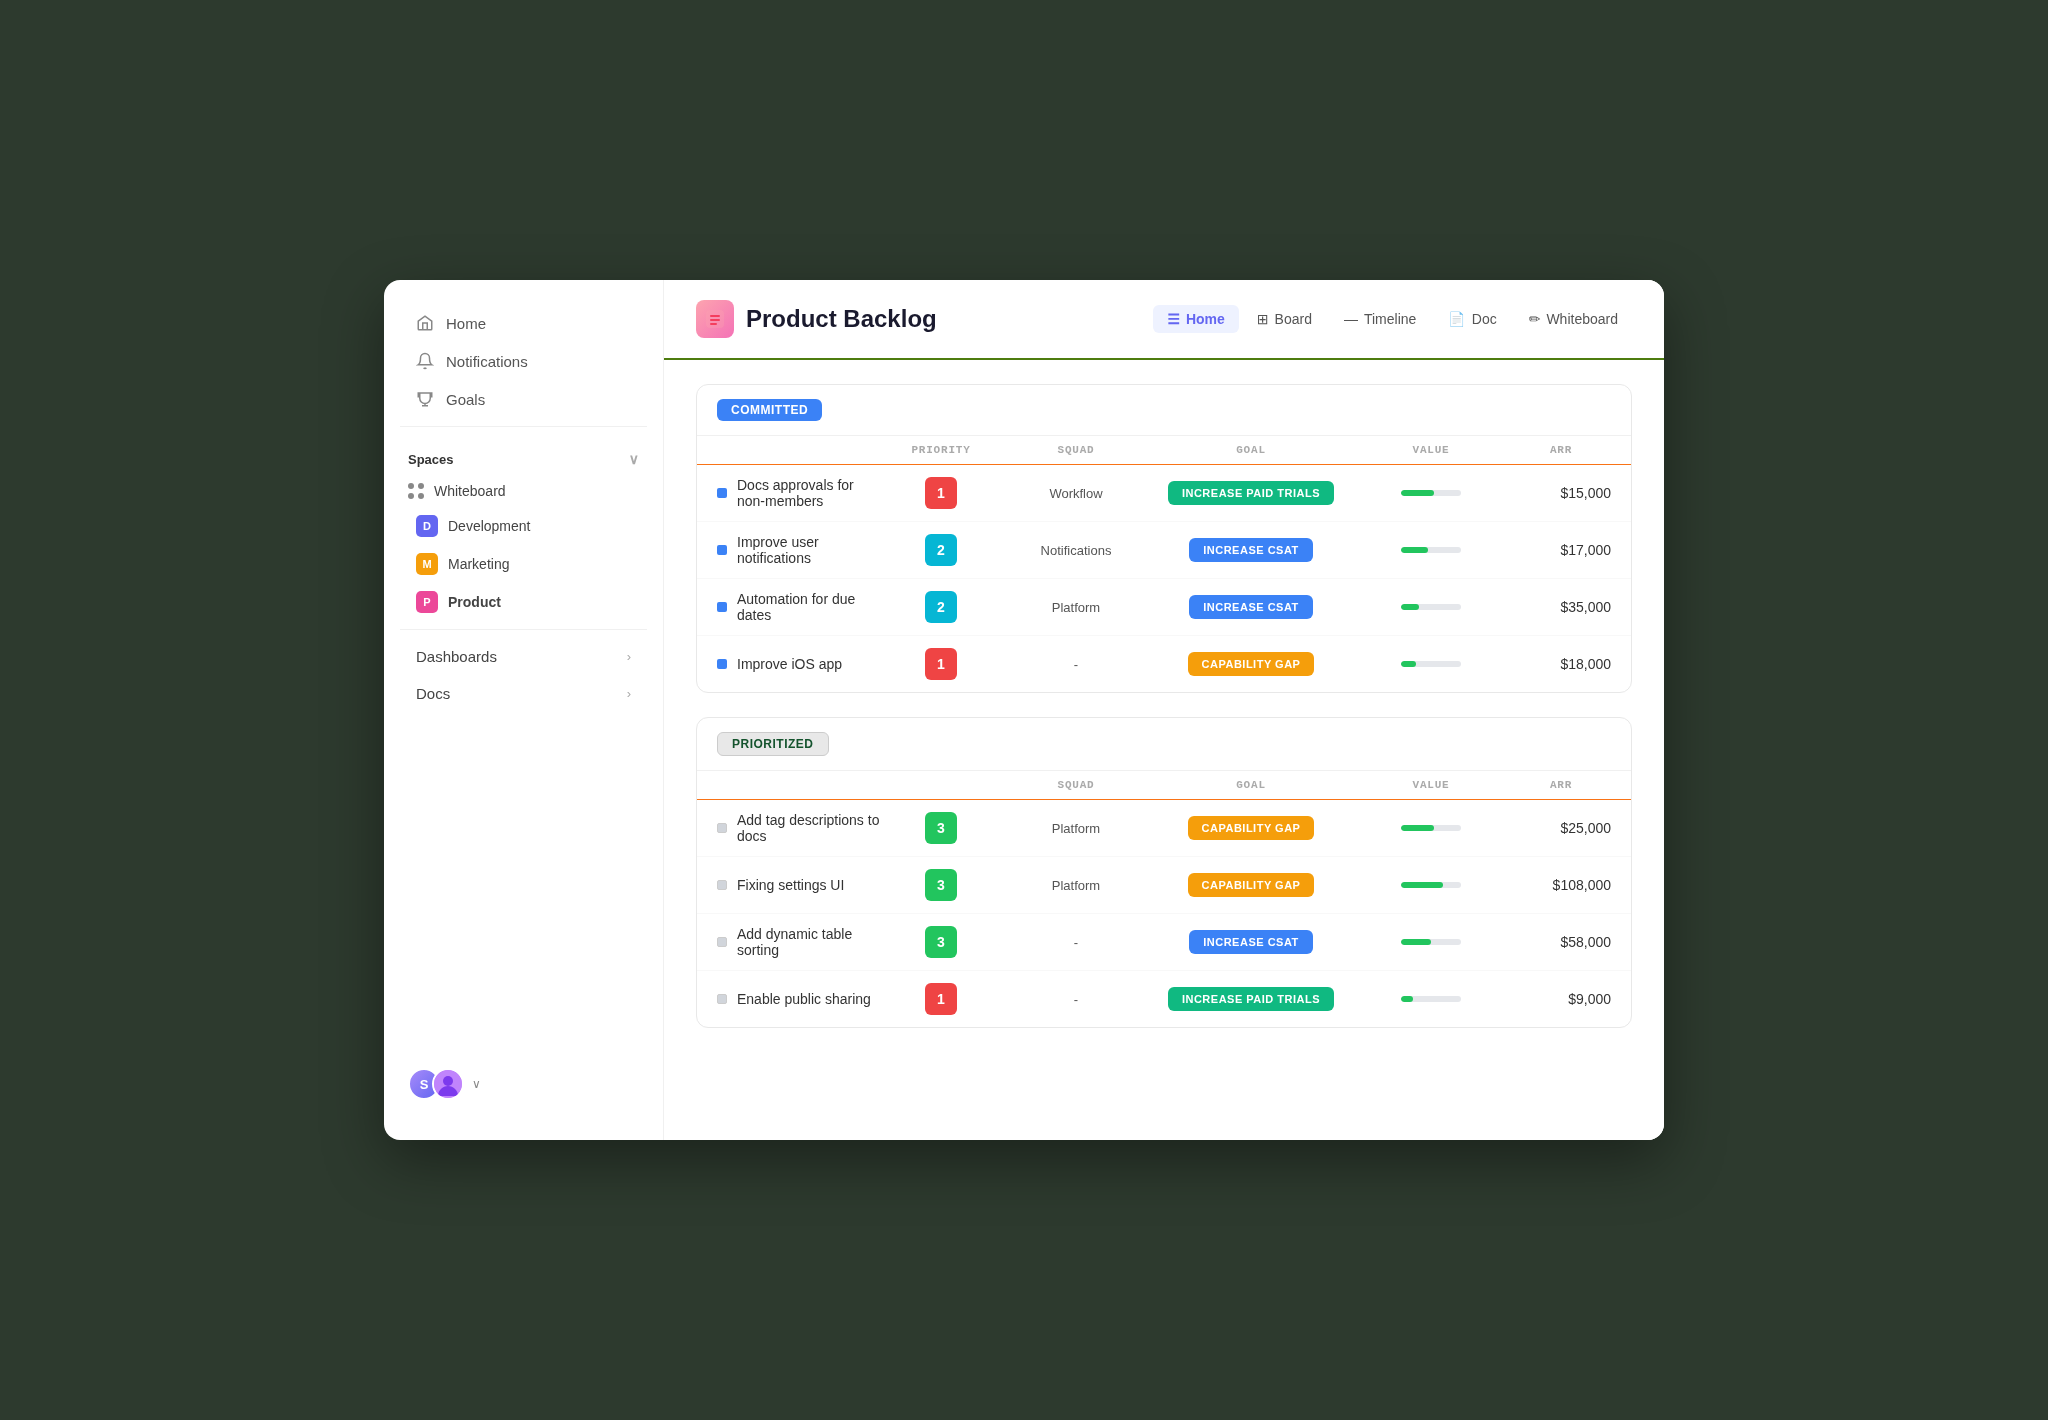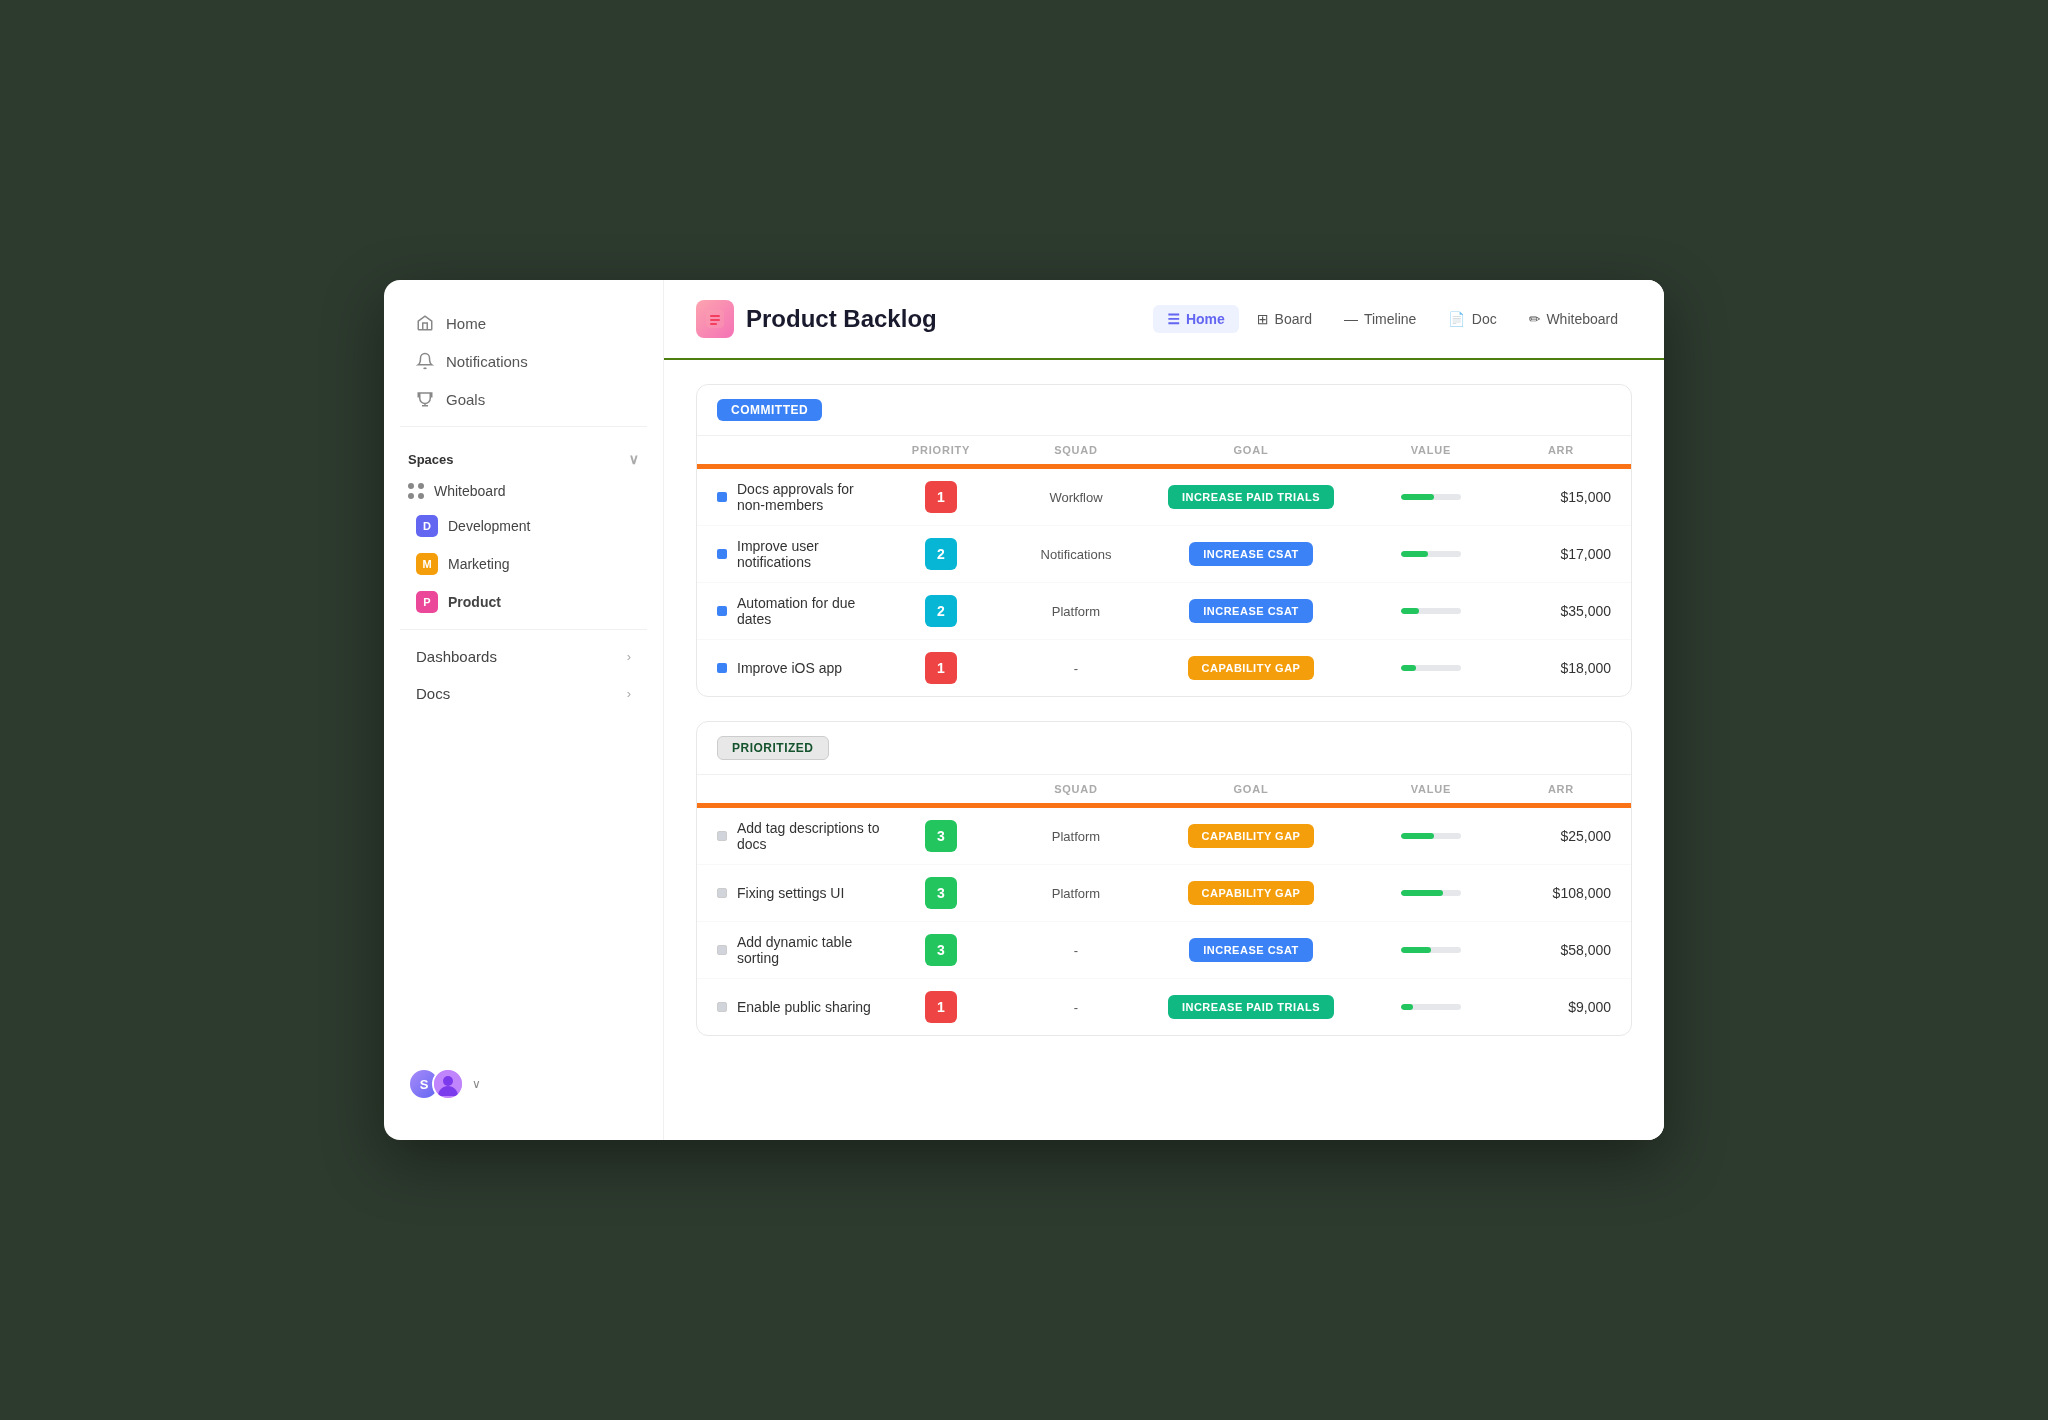--- a/index.html
+++ b/index.html
@@ -242,21 +242,22 @@
       font-weight: 700;
       letter-spacing: 0.5px;
     }
     .badge-committed { background: #3b82f6; color: #fff; }
     .badge-prioritized { background: #e8e8e8; color: #14532d; border: 1px solid #ccc; }
 
     .table-header {
       display: grid;
       grid-template-columns: 1fr 120px 150px 200px 160px 100px;
       padding: 8px 20px;
-      border-bottom: 5px solid #f97316;
+      border-bottom: 1px solid #f97316;
+      font-family: Liberation Mono, monospace;
     }
     .table-header-cell {
       font-size: 11px;
       font-weight: 600;
       color: #aaa;
       letter-spacing: 0.8px;
       text-align: center;
     }
     .table-header-cell:first-child { text-align: left; }
 

